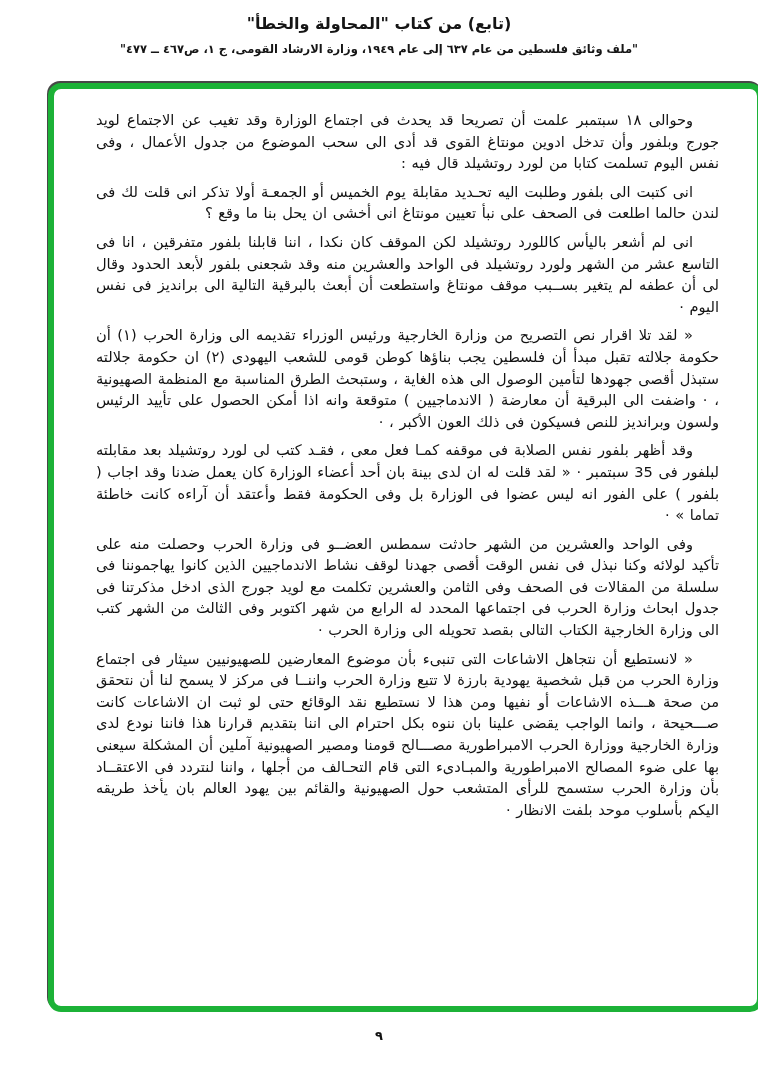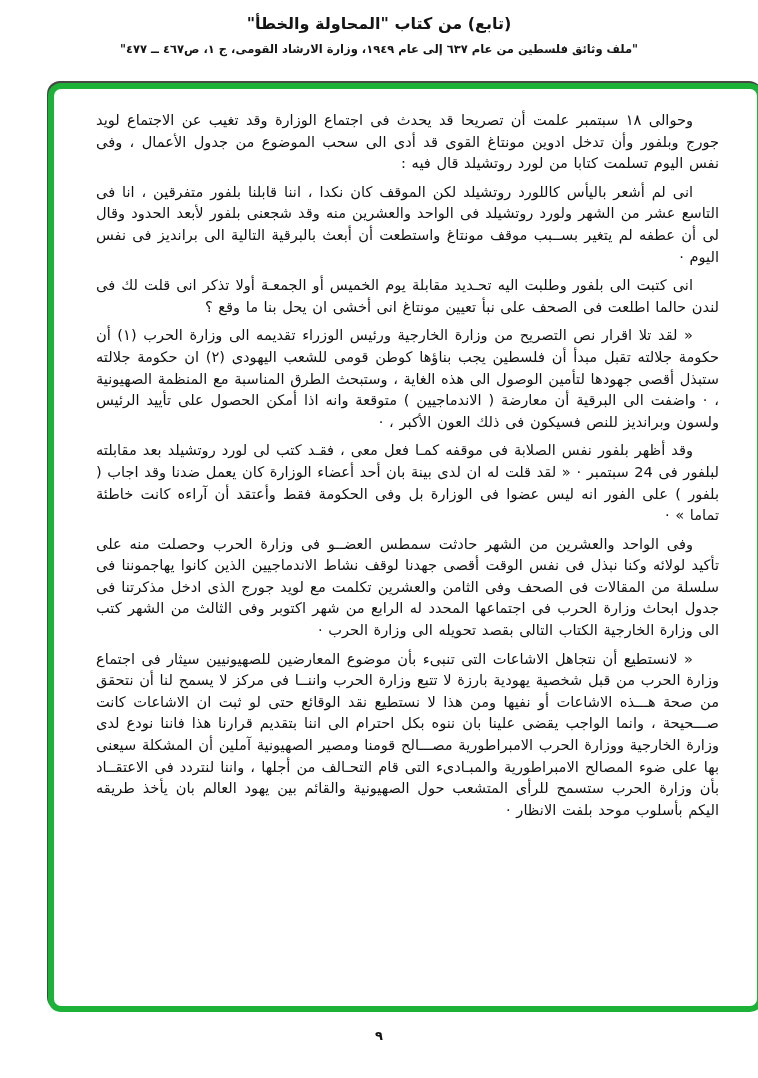--- a/index.html
+++ b/index.html
@@ -85,24 +85,24 @@
 <div class="page">
 
   <div class="header">
     <div class="title">(تابع) من كتاب "المحاولة والخطأ"</div>
     <div class="subtitle">"ملف وثائق فلسطين من عام ٦٣٧ إلى عام ١٩٤٩، وزارة الارشاد القومى، ج ١، ص٤٦٧ ــ ٤٧٧"</div>
   </div>
 
   <div class="annotation-box">
     <div class="text-area">
       <p>وحوالى ١٨ سبتمبر علمت أن تصريحا قد يحدث فى اجتماع الوزارة وقد تغيب عن الاجتماع لويد جورج وبلفور وأن تدخل ادوين مونتاغ القوى قد أدى الى سحب الموضوع من جدول الأعمال ، وفى نفس اليوم تسلمت كتابا من لورد روتشيلد قال فيه :</p>
+      <p>انى كتبت الى بلفور وطلبت اليه تحـديد مقابلة يوم الخميس أو الجمعـة أولا تذكر انى قلت لك فى لندن حالما اطلعت فى الصحف على نبأ تعيين مونتاغ انى أخشى ان يحل بنا ما وقع ؟</p>
       <p>انى لم أشعر باليأس كاللورد روتشيلد لكن الموقف كان نكدا ، اننا قابلنا بلفور متفرقين ، انا فى التاسع عشر من الشهر ولورد روتشيلد فى الواحد والعشرين منه وقد شجعنى بلفور لأبعد الحدود وقال لى أن عطفه لم يتغير بســبب موقف مونتاغ واستطعت أن أبعث بالبرقية التالية الى برانديز فى نفس اليوم ·</p>
-      <p>انى كتبت الى بلفور وطلبت اليه تحـديد مقابلة يوم الخميس أو الجمعـة أولا تذكر انى قلت لك فى لندن حالما اطلعت فى الصحف على نبأ تعيين مونتاغ انى أخشى ان يحل بنا ما وقع ؟</p>
       <p>« لقد تلا اقرار نص التصريح من وزارة الخارجية ورئيس الوزراء تقديمه الى وزارة الحرب (١) أن حكومة جلالته تقبل مبدأ أن فلسطين يجب بناؤها كوطن قومى للشعب اليهودى (٢) ان حكومة جلالته ستبذل أقصى جهودها لتأمين الوصول الى هذه الغاية ، وستبحث الطرق المناسبة مع المنظمة الصهيونية ، · واضفت الى البرقية أن معارضة ( الاندماجيين ) متوقعة وانه اذا أمكن الحصول على تأييد الرئيس ولسون وبرانديز للنص فسيكون فى ذلك العون الأكبر ، ·</p>
-      <p>وقد أظهر بلفور نفس الصلابة فى موقفه كمـا فعل معى ، فقـد كتب لى لورد روتشيلد بعد مقابلته لبلفور فى 24 سبتمبر · « لقد قلت له ان لدى بينة بان أحد أعضاء الوزارة كان يعمل ضدنا وقد اجاب ( بلفور ) على الفور انه ليس عضوا فى الوزارة بل وفى الحكومة فقط وأعتقد أن آراءه كانت خاطئة تماما » ·</p>
+      <p>وقد أظهر بلفور نفس الصلابة فى موقفه كمـا فعل معى ، فقـد كتب لى لورد روتشيلد بعد مقابلته لبلفور فى 35 سبتمبر · « لقد قلت له ان لدى بينة بان أحد أعضاء الوزارة كان يعمل ضدنا وقد اجاب ( بلفور ) على الفور انه ليس عضوا فى الوزارة بل وفى الحكومة فقط وأعتقد أن آراءه كانت خاطئة تماما » ·</p>
       <p>وفى الواحد والعشرين من الشهر حادثت سمطس العضــو فى وزارة الحرب وحصلت منه على تأكيد لولائه وكنا نبذل فى نفس الوقت أقصى جهدنا لوقف نشاط الاندماجيين الذين كانوا يهاجموننا فى سلسلة من المقالات فى الصحف وفى الثامن والعشرين تكلمت مع لويد جورج الذى ادخل مذكرتنا فى جدول ابحاث وزارة الحرب فى اجتماعها المحدد له الرابع من شهر اكتوبر وفى الثالث من الشهر كتب الى وزارة الخارجية الكتاب التالى بقصد تحويله الى وزارة الحرب ·</p>
       <p>« لانستطيع أن نتجاهل الاشاعات التى تنبىء بأن موضوع المعارضين للصهيونيين سيثار فى اجتماع وزارة الحرب من قبل شخصية يهودية بارزة لا تتبع وزارة الحرب واننــا فى مركز لا يسمح لنا أن نتحقق من صحة هـــذه الاشاعات أو نفيها ومن هذا لا نستطيع نقد الوقائع حتى لو ثبت ان الاشاعات كانت صـــحيحة ، وانما الواجب يقضى علينا بان ننوه بكل احترام الى اننا بتقديم قرارنا هذا فاننا نودع لدى وزارة الخارجية ووزارة الحرب الامبراطورية مصـــالح قومنا ومصير الصهيونية آملين أن المشكلة سيعنى بها على ضوء المصالح الامبراطورية والمبـادىء التى قام التحـالف من أجلها ، واننا لنتردد فى الاعتقــاد بأن وزارة الحرب ستسمح للرأى المتشعب حول الصهيونية والقائم بين يهود العالم بان يأخذ طريقه اليكم بأسلوب موحد بلفت الانظار ·</p>
     </div>
   </div>
 
   <div class="page-number">٩</div>
 
 </div>
 
 </body></html>

